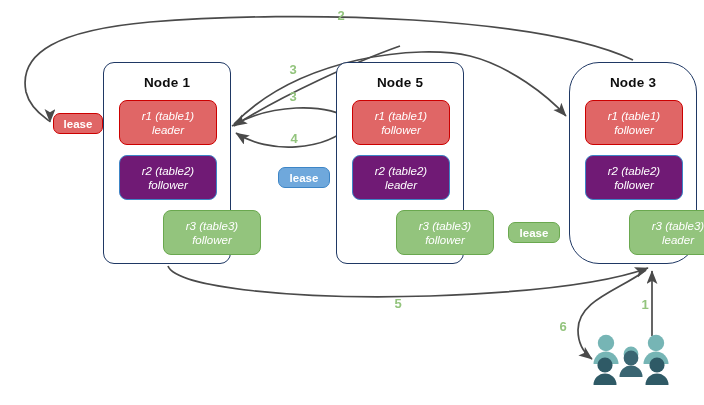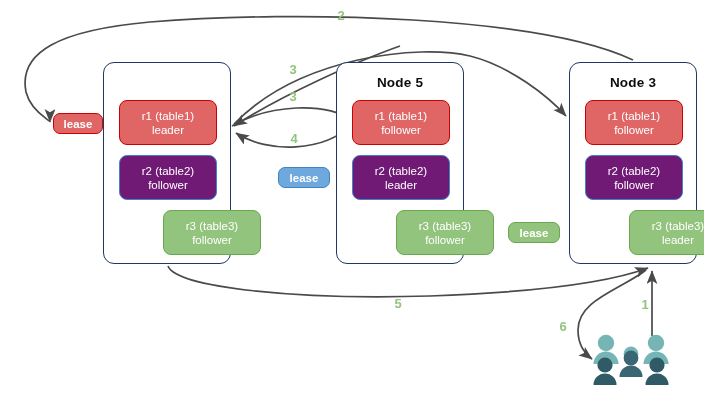--- a/index.html
+++ b/index.html
@@ -48,21 +48,21 @@
     border-radius: 8px;
     display: flex;
     flex-direction: column;
     align-items: center;
     justify-content: center;
     color: #ffffff;
     font-size: 11.5px;
     line-height: 14px;
     text-align: center;
   }
-  .replica .l1, .replica .l2 { display: block; }
+  .replica .l1, .replica .l2 { display: block; font-style: italic; }
   .rep-red   { background: #e06666; border: 1.6px solid #cc0000; }
   .rep-blue  { background: #701a75; border: 1.6px solid #3d85c6; }
   .rep-green { background: #93c47d; border: 1.6px solid #6aa84f; margin-left: 44px; }
   .lease {
     position: absolute;
     box-sizing: border-box;
     border-radius: 7px;
     display: flex;
     align-items: center;
     justify-content: center;
@@ -113,20 +113,21 @@
 
     <path d="M 168 266 C 176 288, 300 300, 430 296 C 540 292, 610 282, 648 268" fill="none" stroke="#4a4a4a" stroke-width="1.7" marker-end="url(#ah)"></path>
 
     <path d="M 652 336 L 652 271" fill="none" stroke="#4a4a4a" stroke-width="1.7" marker-end="url(#ah)"></path>
 
     <path d="M 646 270 C 620 290, 578 300, 578 330 C 578 348, 588 356, 592 359" fill="none" stroke="#4a4a4a" stroke-width="1.7" marker-end="url(#ah)"></path>
   </svg>
 
   <div id="nodes-layer">
       <div class="node-box" style="left: 103px; top: 62px; width: 128px; height: 202px;">
+        <div class="node-title">Node 1</div>
         <div class="replica rep-red" style="left: 15px; top: 37px; width: 98px; height: 45px;">
           <span class="l1">r1 (table1)</span>
           <span class="l2">leader</span>
         </div>
         <div class="replica rep-blue" style="left: 15px; top: 92px; width: 98px; height: 45px;">
           <span class="l1">r2 (table2)</span>
           <span class="l2">follower</span>
         </div>
         <div class="replica rep-green" style="left: 15px; top: 147px; width: 98px; height: 45px;">
           <span class="l1">r3 (table3)</span>
@@ -141,21 +142,21 @@
         </div>
         <div class="replica rep-blue" style="left: 15px; top: 92px; width: 98px; height: 45px;">
           <span class="l1">r2 (table2)</span>
           <span class="l2">leader</span>
         </div>
         <div class="replica rep-green" style="left: 15px; top: 147px; width: 98px; height: 45px;">
           <span class="l1">r3 (table3)</span>
           <span class="l2">follower</span>
         </div>
       </div>
-      <div class="node-box" style="left: 569px; top: 62px; width: 128px; height: 202px;">
+      <div class="node-box" style="left: 569px; top: 62px; width: 128px; height: 202px; border-radius: 30px;">
         <div class="node-title">Node 3</div>
         <div class="replica rep-red" style="left: 15px; top: 37px; width: 98px; height: 45px;">
           <span class="l1">r1 (table1)</span>
           <span class="l2">follower</span>
         </div>
         <div class="replica rep-blue" style="left: 15px; top: 92px; width: 98px; height: 45px;">
           <span class="l1">r2 (table2)</span>
           <span class="l2">follower</span>
         </div>
         <div class="replica rep-green" style="left: 15px; top: 147px; width: 98px; height: 45px;">

